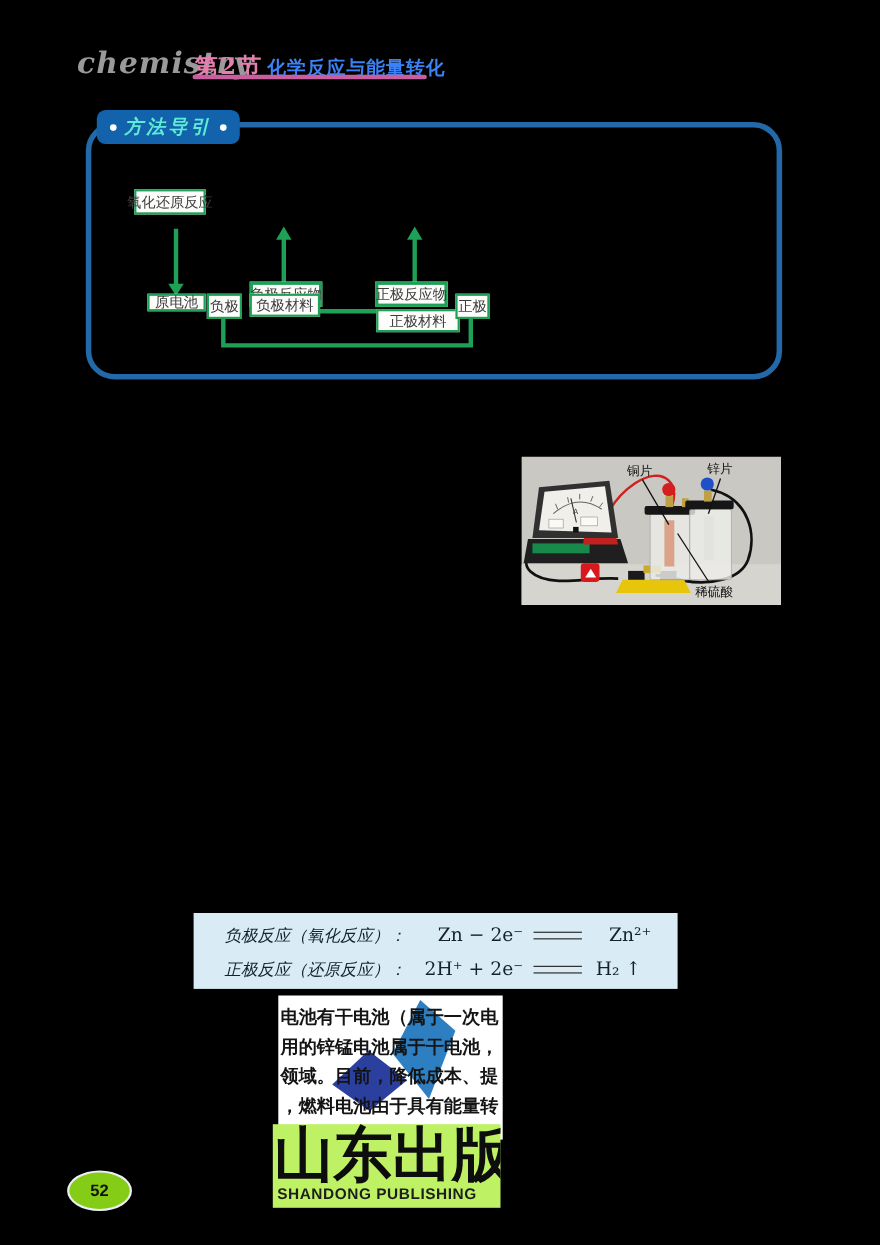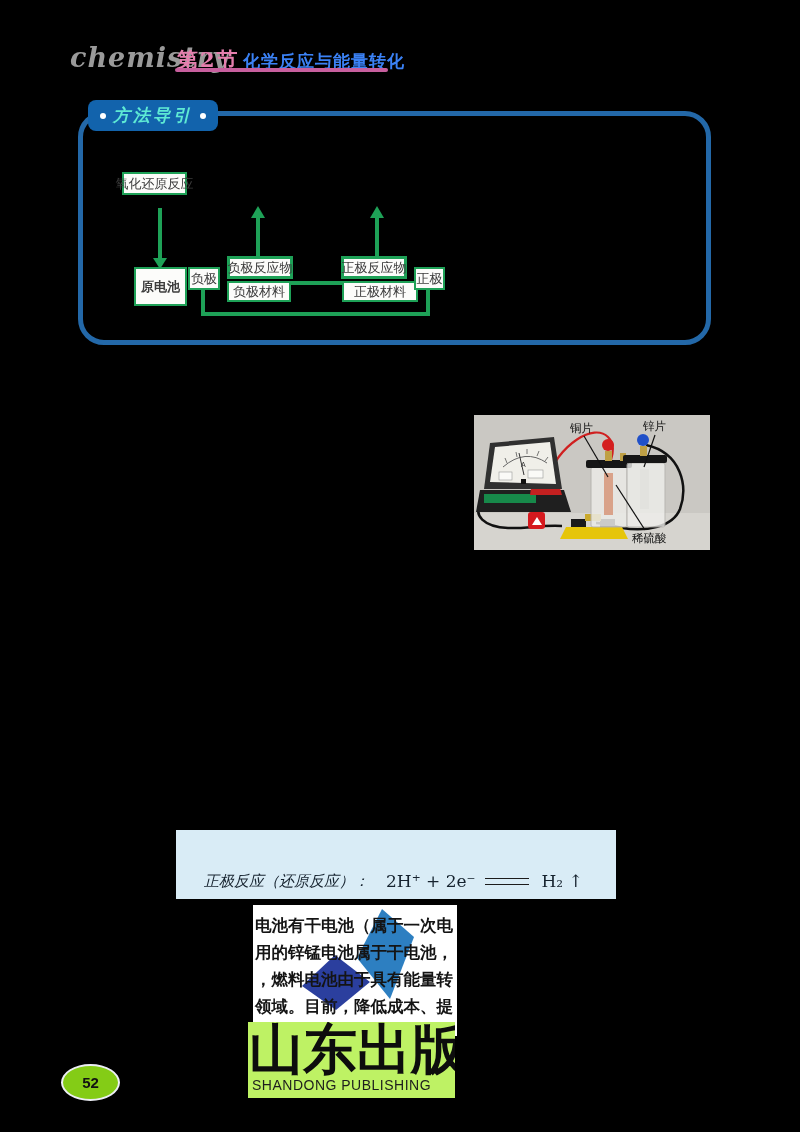--- a/index.html
+++ b/index.html
@@ -52,21 +52,21 @@
   .note-block{left:253px;top:905px;width:204px;height:131px;background:#fff;overflow:hidden;}
   .note-block svg{position:absolute;left:0;top:0;}
   .note-line{position:relative;z-index:2;font-size:16.5px;font-weight:600;color:#141414;
     line-height:27px;white-space:nowrap;padding-left:2px;font-family:"Liberation Sans",sans-serif;}
   .note-lines{position:absolute;left:0;top:7px;width:100%;}
 
   
   .pub-block{left:248px;top:1022px;width:207px;height:76px;background:#bef264;overflow:hidden;}
   .pub-name{position:absolute;left:1px;top:-8px;font-size:54px;font-weight:700;color:#0d0d0d;
     font-family:"Liberation Serif",serif;white-space:nowrap;}
-  .pub-sub{position:absolute;left:4px;top:55px;font-size:14px;font-weight:400;color:#1d1d1d;
+  .pub-sub{position:absolute;left:4px;top:55px;font-size:14px;font-weight:700;color:#1d1d1d;
     letter-spacing:0.5px;white-space:nowrap;}
 
   
   .page-badge{left:61px;top:1064px;width:59px;height:37px;border-radius:50%;background:#84cc16;
     border:2.5px solid #eceef5;display:flex;align-items:center;justify-content:center;
     font-size:15px;font-weight:bold;color:#111;}
 </style>
 </head>
 <body>
 
@@ -89,24 +89,24 @@
     <line x1="258" y1="216" x2="258" y2="257" stroke-width="4"></line>
     <polygon points="251,218 265,218 258,206" stroke="none"></polygon>
     <line x1="377" y1="216" x2="377" y2="257" stroke-width="4"></line>
     <polygon points="370,218 384,218 377,206" stroke="none"></polygon>
     <line x1="291" y1="283" x2="342" y2="283" stroke-width="4"></line>
     <path d="M203,289 L203,314 L428,314 L428,289" fill="none" stroke-width="4"></path>
   </g>
 </svg>
 
 <div class="gbox" style="left:122px;top:172px;width:65px;height:23px;">氧化还原反应</div>
-<div class="gbox" style="left:134px;top:267px;width:53px;height:39px;font-weight:bold;">原电池</div>
+<div class="gbox" style="left:134px;top:267px;width:53px;height:16px;">原电池</div>
 <div class="gbox" style="left:188px;top:267px;width:32px;height:23px;">负极</div>
 <div class="gbox heavy" style="left:227px;top:256px;width:66px;height:23px;">负极反应物</div>
-<div class="gbox" style="left:227px;top:281px;width:64px;height:21px;">负极材料</div>
+<div class="gbox" style="left:227px;top:267px;width:64px;height:21px;">负极材料</div>
 <div class="gbox heavy" style="left:341px;top:256px;width:66px;height:23px;">正极反应物</div>
 <div class="gbox" style="left:342px;top:281px;width:76px;height:21px;">正极材料</div>
 <div class="gbox" style="left:414px;top:267px;width:31px;height:23px;">正极</div>
 
 <div class="abs photo">
   <svg width="236" height="135" viewBox="0 0 236 135">
     <rect width="236" height="135" fill="#cac8c3"></rect>
     <rect y="98" width="236" height="37" fill="#d6d4cf"></rect>
 
     <path d="M8,88 C-2,100 10,112 34,113 C52,114 62,110 88,111" stroke="#111" stroke-width="2.5" fill="none"></path>
@@ -164,38 +164,44 @@
     <text x="169" y="15" font-size="11.5" fill="#111">锌片</text>
     <text x="158" y="127" font-size="11.5" fill="#111">稀硫酸</text>
   </svg>
 </div>
 
 <div class="abs cap-marker">
   <span class="tri"></span>
 </div>
 
 <div class="abs eq-panel">
+  <div class="eq-row eq-row1">
+    <span class="lbl">负极反应（氧化反应）：</span>
+    <span class="frm">Zn − 2e⁻</span>
+    <span class="eq-line"></span>
+    <span class="frm">Zn²⁺</span>
+  </div>
   <div class="eq-row eq-row2">
     <span class="lbl">正极反应（还原反应）：</span>
     <span class="frm">2H⁺ + 2e⁻</span>
     <span class="eq-line"></span>
     <span class="frm">H₂ ↑</span>
   </div>
 </div>
 
 <div class="abs note-block">
   <svg width="204" height="131" viewBox="0 0 204 131">
     <polygon points="129,4 161,32 137,94 104,53" fill="#2d7fc1"></polygon>
     <polygon points="49,81 82,50 117,77 83,105" fill="#2b3f9e"></polygon>
   </svg>
   <div class="note-lines">
     <div class="note-line">电池有干电池（属于一次电</div>
     <div class="note-line">用的锌锰电池属于干电池，</div>
+    <div class="note-line">领域。目前，降低成本、提</div>
     <div class="note-line">，燃料电池由于具有能量转</div>
-    <div class="note-line">领域。目前，降低成本、提</div>
   </div>
 </div>
 
 <div class="abs pub-block">
   <div class="pub-name">山东出版</div>
   <div class="pub-sub">SHANDONG PUBLISHING</div>
 </div>
 
 <div class="abs page-badge">
   <span>52</span>

